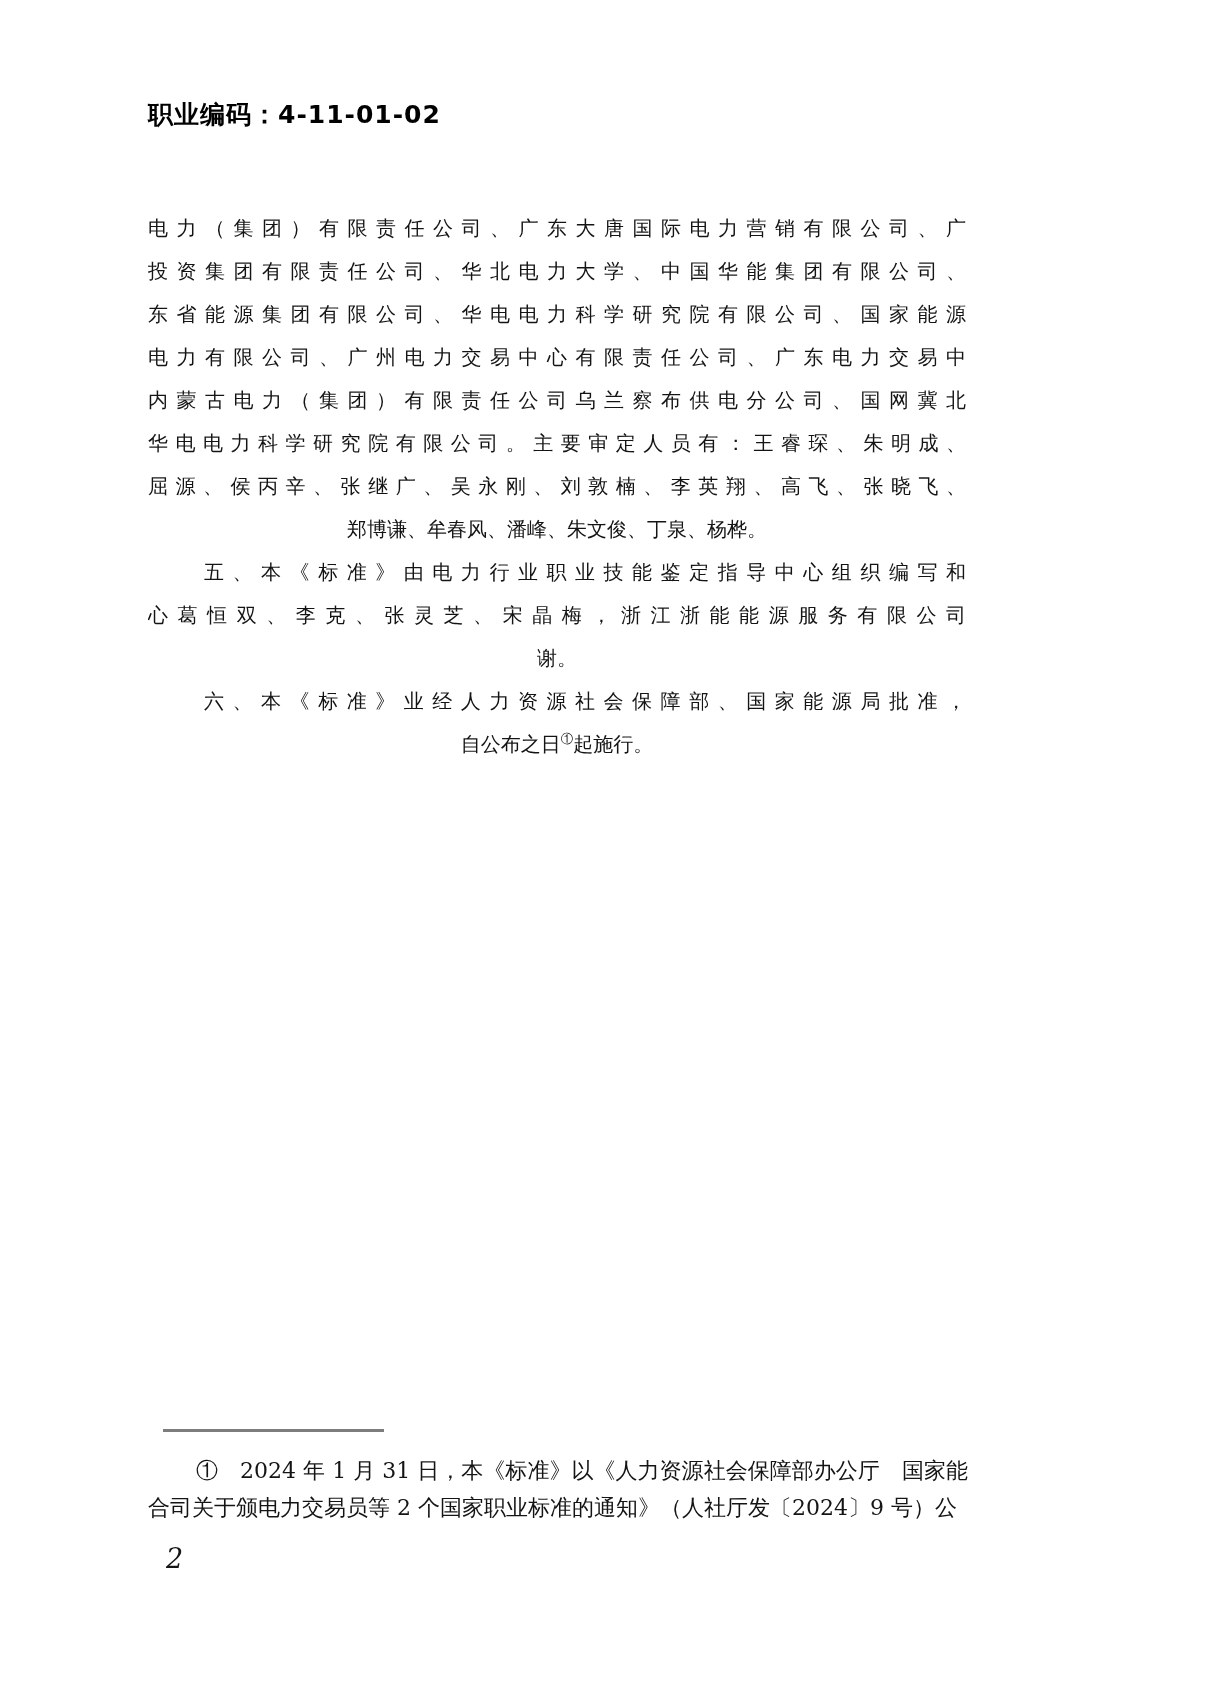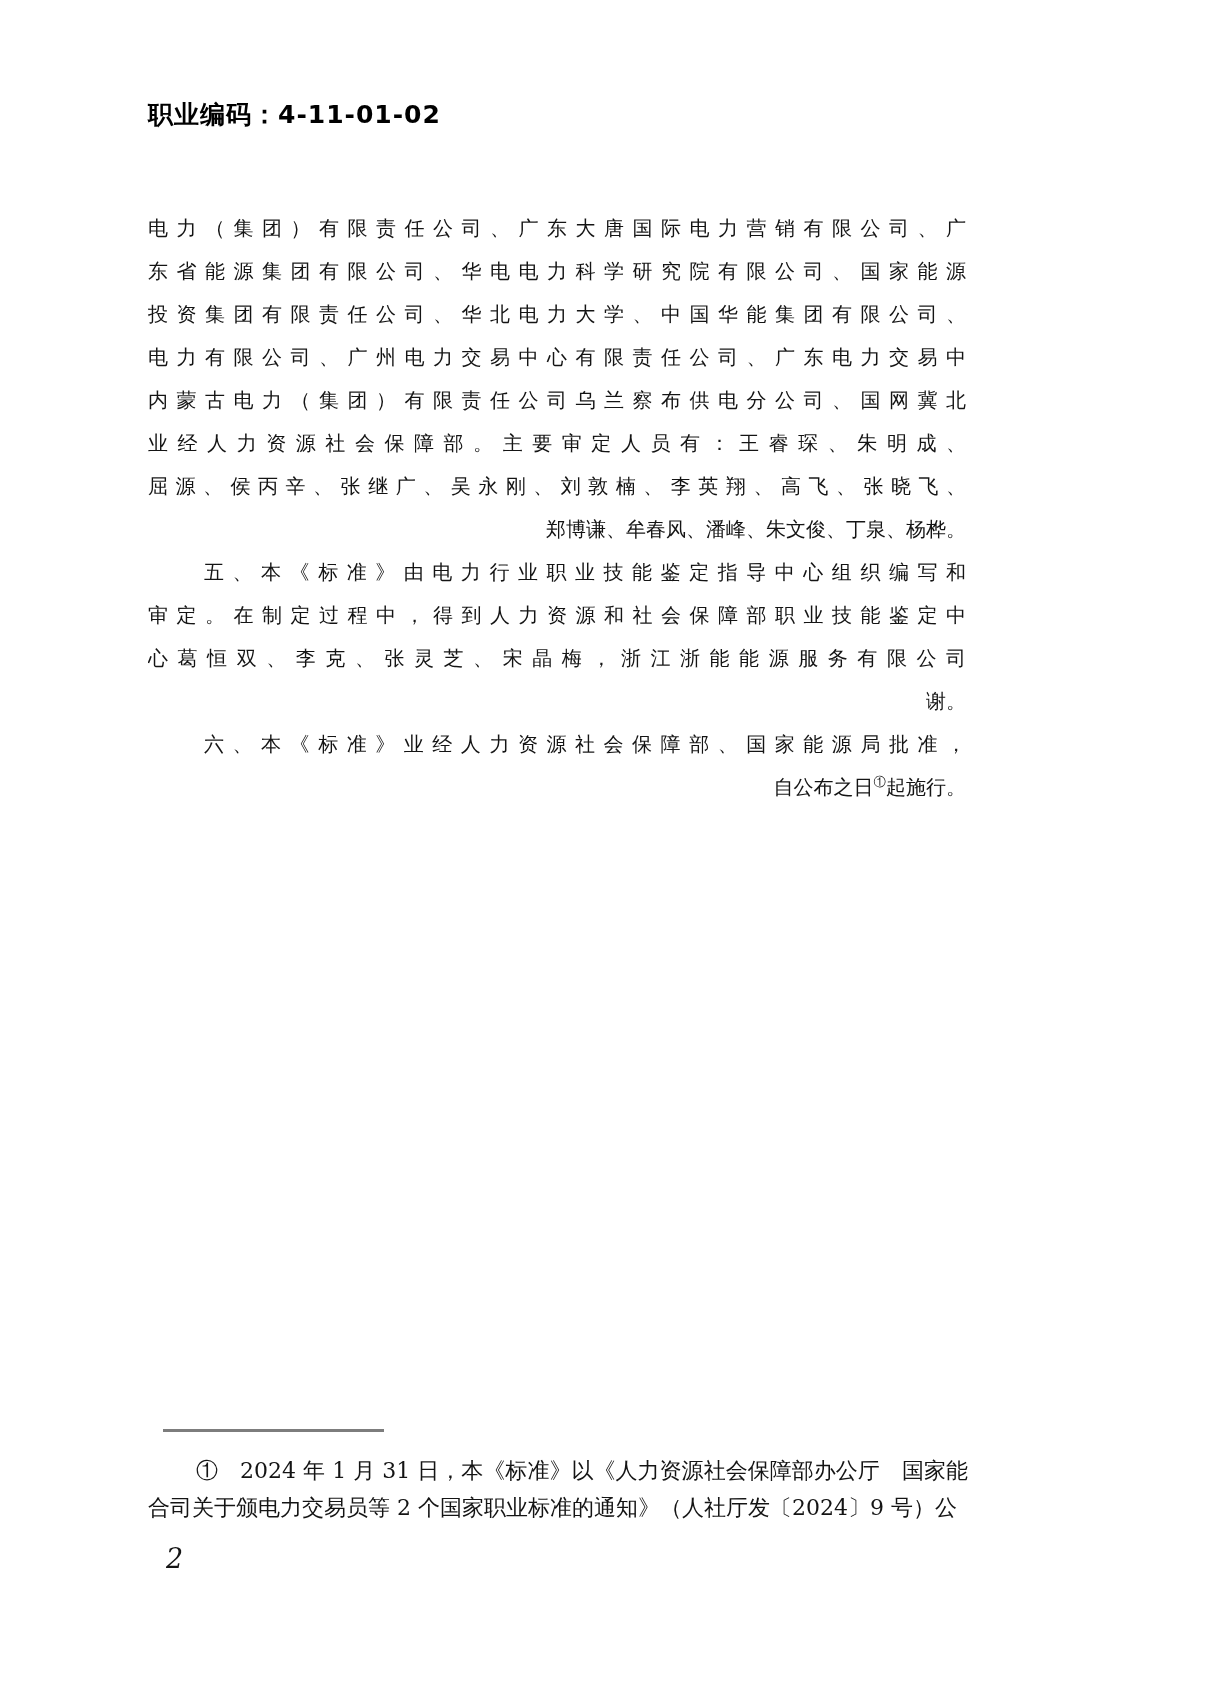--- a/index.html
+++ b/index.html
@@ -33,21 +33,21 @@
     left: 148px;
     top: 207px;
     width: 818px;
     font-size: 20px;
     color: #141414;
   }
   .line {
     height: 43px;
     line-height: 43px;
     overflow: hidden;
-    text-align: right;
+    text-align: center;
   }
   .line.just {
     text-align: justify;
     text-align-last: justify;
     text-justify: inter-character;
   }
   .line.indent {
     padding-left: 56px;
   }
   .fn-ref {
@@ -96,30 +96,29 @@
 </style>
 </head>
 <body>
 
 <div class="page">
 
   <div class="doc-header">职业编码：4-11-01-02</div>
 
   <div class="body-text">
     <div class="line just">电力（集团）有限责任公司、广东大唐国际电力营销有限公司、广</div>
+    <div class="line just">投资集团有限责任公司、华北电力大学、中国华能集团有限公司、</div>
     <div class="line just">东省能源集团有限公司、华电电力科学研究院有限公司、国家能源</div>
-    <div class="line just">投资集团有限责任公司、华北电力大学、中国华能集团有限公司、</div>
     <div class="line just">电力有限公司、广州电力交易中心有限责任公司、广东电力交易中</div>
     <div class="line just">内蒙古电力（集团）有限责任公司乌兰察布供电分公司、国网冀北</div>
-    <div class="line just">业经人力资源社会保障部。主要审定人员有：王睿琛、朱明成、</div>
+    <div class="line just">华电电力科学研究院有限公司。主要审定人员有：王睿琛、朱明成、</div>
     <div class="line just">屈源、侯丙辛、张继广、吴永刚、刘敦楠、李英翔、高飞、张晓飞、</div>
     <div class="line">郑博谦、牟春风、潘峰、朱文俊、丁泉、杨桦。</div>
 
     <div class="line just indent">五、本《标准》由电力行业职业技能鉴定指导中心组织编写和</div>
-    <div class="line just">审定。在制定过程中，得到人力资源和社会保障部职业技能鉴定中</div>
     <div class="line just">心葛恒双、李克、张灵芝、宋晶梅，浙江浙能能源服务有限公司</div>
     <div class="line">谢。</div>
 
     <div class="line just indent">六、本《标准》业经人力资源社会保障部、国家能源局批准，</div>
     <div class="line">
       <span>自公布之日</span><sup class="fn-ref">①</sup><span>起施行。</span>
     </div>
   </div>
 
   <div class="footnote-rule"></div>

